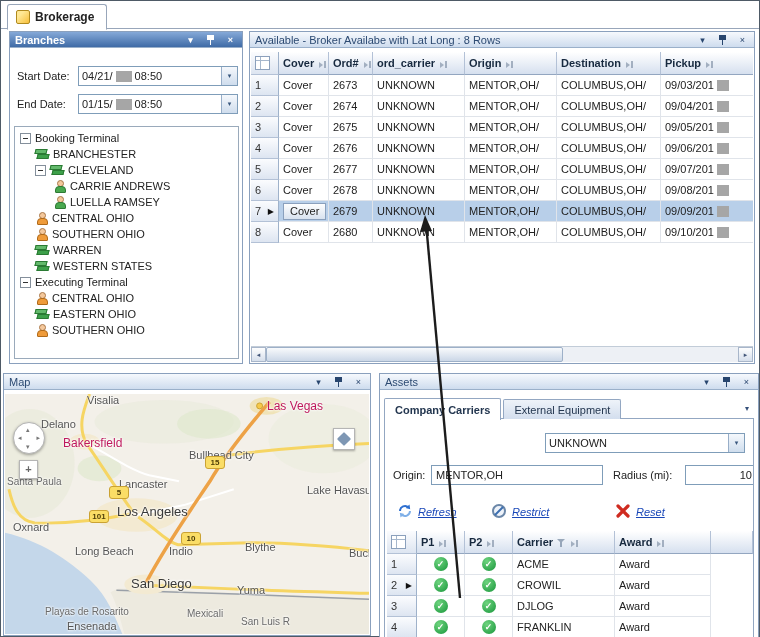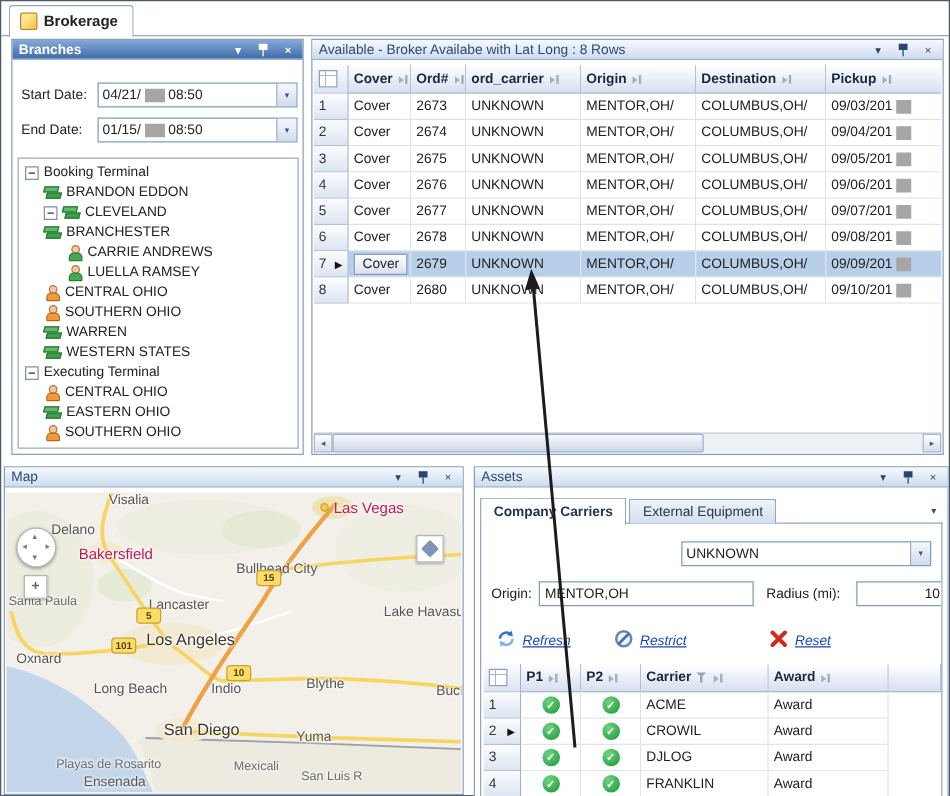--- a/index.html
+++ b/index.html
@@ -139,30 +139,26 @@
       <span class="cbtn">▾</span>
     </div>
 
     <div class="treebox">
       <div class="trow">
           <span class="tg"></span>
           <span>Booking Terminal</span>
         </div>
       <div class="trow l1">
           <span class="ic-book"></span>
-          <span>BRANDON EDDON</span>
+          <span>BRANCHESTER</span>
         </div>
       <div class="trow l1">
           <span class="tg"></span>
           <span class="ic-book"></span>
           <span>CLEVELAND</span>
-        </div>
-      <div class="trow l1">
-          <span class="ic-book"></span>
-          <span>BRANCHESTER</span>
         </div>
       <div class="trow l2">
           <span class="ic-person"></span>
           <span>CARRIE ANDREWS</span>
         </div>
       <div class="trow l2">
           <span class="ic-person"></span>
           <span>LUELLA RAMSEY</span>
         </div>
       <div class="trow l1">

